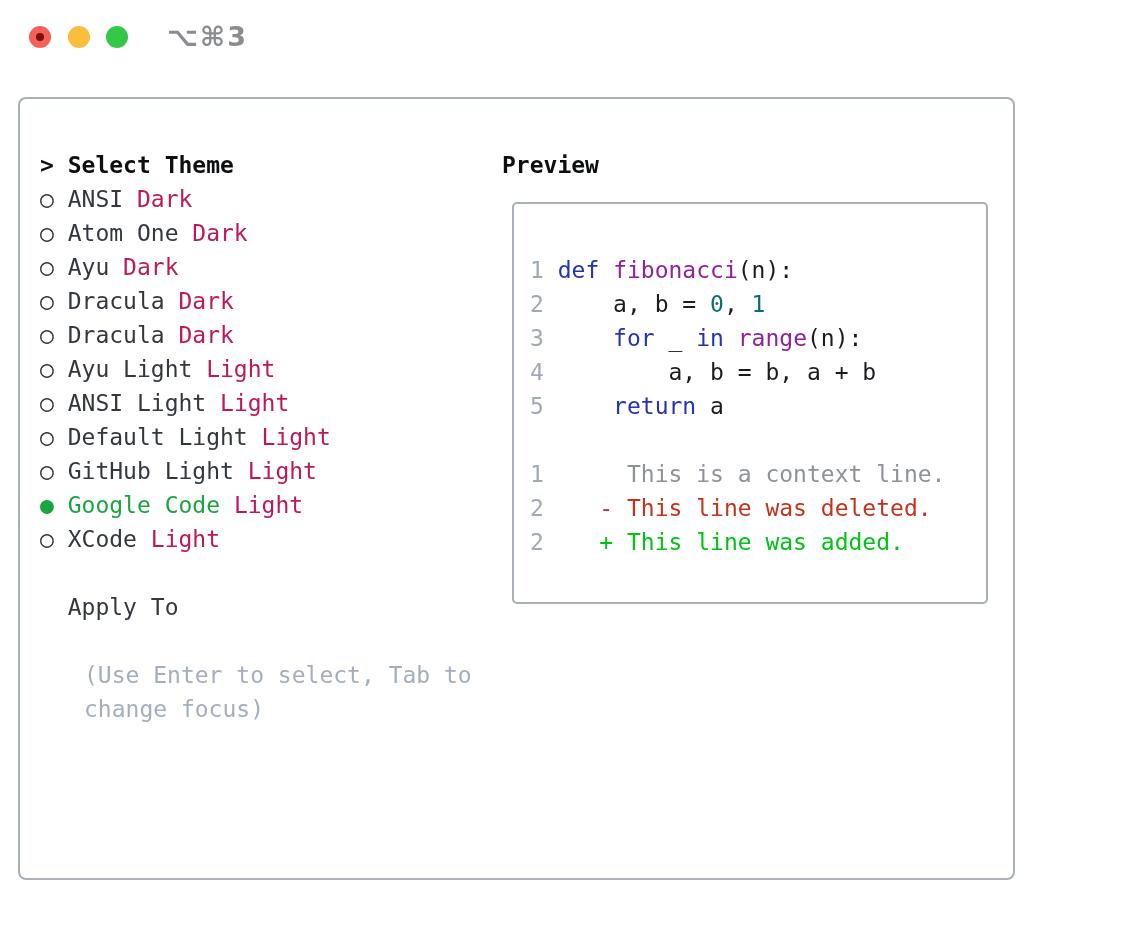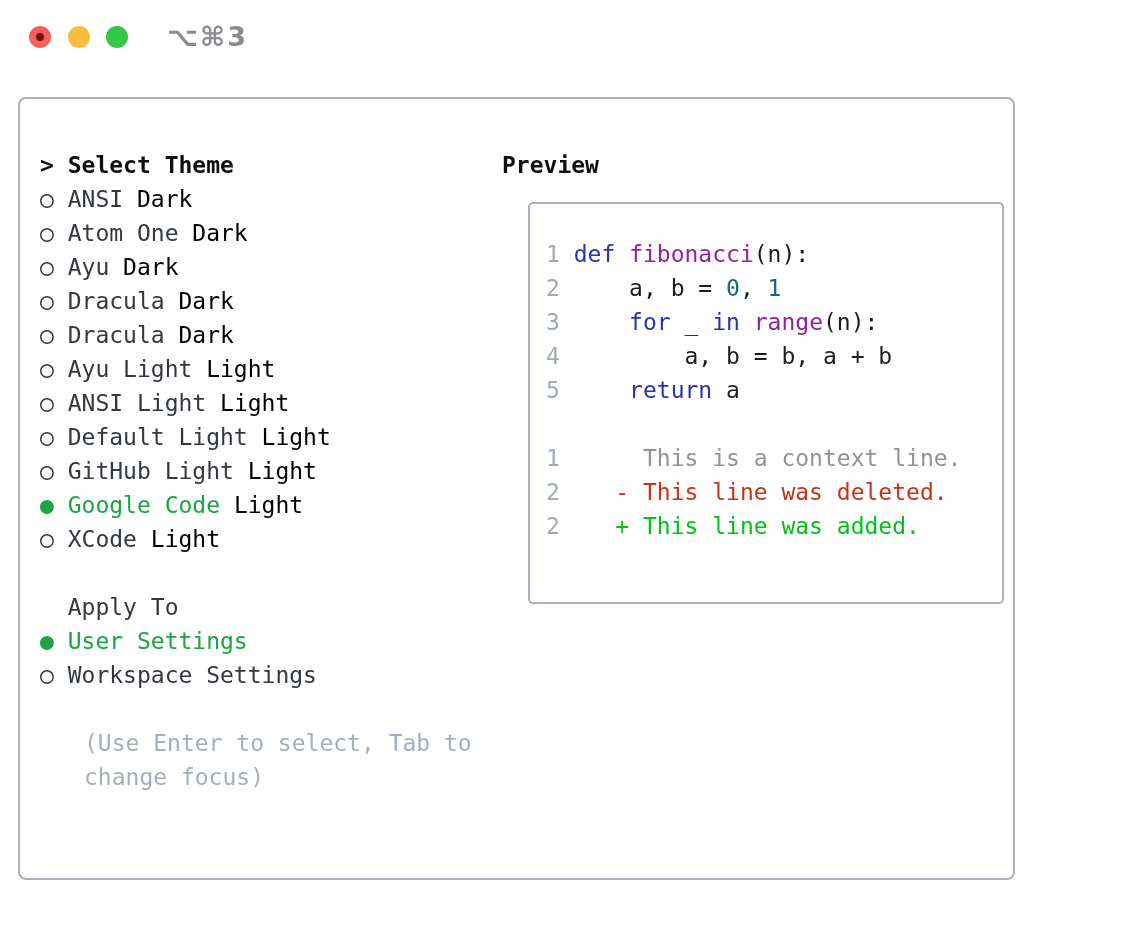--- a/index.html
+++ b/index.html
@@ -32,36 +32,36 @@
   .panel{
     position:absolute;left:18px;top:97px;width:997px;height:783px;
     border:2px solid #a9b0ba;border-radius:8px;box-sizing:border-box;
     background:#ffffff;
   }
   
   .leftcol{position:absolute;left:20px;top:49px;width:445px;font-size:23px;}
   .row{height:34px;line-height:34px;white-space:pre;color:#33383f;font-size:23px;}
   .row.spacer{color:transparent;}
   .row .mark{color:#33383f;}
-  .row .variant{color:#000000;}
+  .row .variant{color:#be185d;}
   .row.selected .mark,.row.selected .name{color:#1ba441;}
   .row.header-row{font-weight:700;color:#0c0e10;}
   .row.header-row .mark{color:#0c0e10;font-weight:700;}
   .hint{
     margin-top:0;width:402px;font-size:23px;line-height:34px;color:#a4aebd;margin-left:44px;
   }
   
   .preview-label{
     position:absolute;left:482px;top:49px;height:34px;line-height:34px;
     font-size:23px;font-weight:700;color:#0c0e10;
   }
   .preview-box{
     position:absolute;left:492px;top:103px;width:476px;height:402px;
     border:2px solid #a9b0ba;border-radius:5px;box-sizing:border-box;
-    background:#ffffff;padding:33px 0 0 16px;overflow:hidden;margin-left:16px;
+    background:#ffffff;padding:49px 0 0 16px;overflow:hidden;
   }
   .pline{height:34px;line-height:34px;white-space:pre;font-size:23px;color:#1a1c20;}
   .ln{color:#a0a9b6;}
   .tok.kw{color:#2233b3;}
   .tok.fn{color:#93209e;}
   .tok.lit{color:#0b6e6e;}
   .tok.pl{color:#1a1c20;}
   .tok.ctx{color:#8e939a;}
   .tok.del{color:#c8311b;}
   .tok.add{color:#00c316;}
@@ -92,24 +92,20 @@
           <div class="row"><span class="mark">○ </span><span class="name">Dracula</span><span class="variant"> Dark</span></div>
           <div class="row"><span class="mark">○ </span><span class="name">Ayu Light</span><span class="variant"> Light</span></div>
           <div class="row"><span class="mark">○ </span><span class="name">ANSI Light</span><span class="variant"> Light</span></div>
           <div class="row"><span class="mark">○ </span><span class="name">Default Light</span><span class="variant"> Light</span></div>
           <div class="row"><span class="mark">○ </span><span class="name">GitHub Light</span><span class="variant"> Light</span></div>
           <div class="row selected"><span class="mark">● </span><span class="name">Google Code</span><span class="variant"> Light</span></div>
           <div class="row"><span class="mark">○ </span><span class="name">XCode</span><span class="variant"> Light</span></div>
         </div>
       <div class="row spacer"> </div>
       <div class="row"><span class="mark">  </span><span>Apply To</span></div>
-      <div id="apply-list">
-          <div class="row selected"><span class="mark">● </span><span class="name">User Settings</span></div>
-          <div class="row"><span class="mark">○ </span><span class="name">Workspace Settings</span></div>
-        </div>
       <div class="row spacer"> </div>
       <div class="hint">(Use Enter to select, Tab to change focus)</div>
     </div>
 
     <div class="preview-label">Preview</div>
 
     <div class="preview-box">
       <div id="preview-lines">
           <div class="pline"><span class="ln">1</span> <span class="tok kw">def</span><span class="tok pl"> </span><span class="tok fn">fibonacci</span><span class="tok pl">(n):</span></div>
           <div class="pline"><span class="ln">2</span> <span class="tok pl">    a, b = </span><span class="tok lit">0</span><span class="tok pl">, </span><span class="tok lit">1</span></div>

